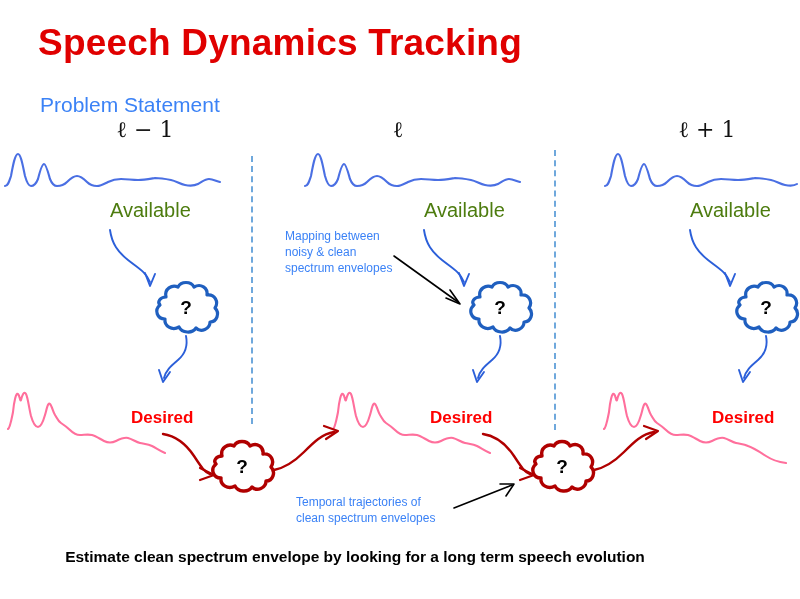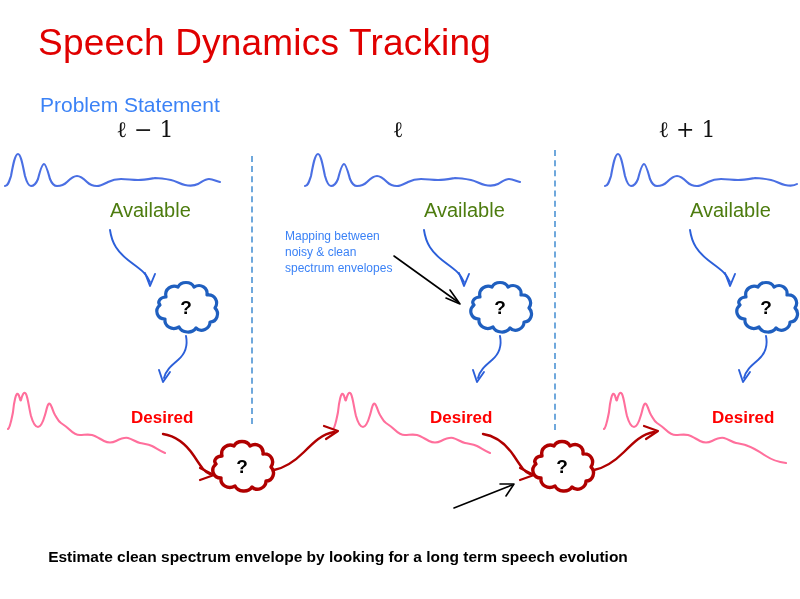--- a/index.html
+++ b/index.html
@@ -17,21 +17,21 @@
     background: #ffffff;
     overflow: hidden;
   }
   .abs { position: absolute; }
 
   
   #slide-title {
     left: 38px;
     top: 22px;
     font-size: 37px;
-    font-weight: 400;
+    font-weight: 700;
     color: #E00000;
     letter-spacing: 0.2px;
     white-space: nowrap;
     font-family: "Liberation Sans", sans-serif;
   }
   #subtitle {
     left: 40px;
     top: 93px;
     font-size: 21px;
     color: #3b82f6;
@@ -74,20 +74,21 @@
 
   
   #caption {
     left: 0px;
     top: 548px;
     width: 676px;
     text-align: center;
     font-size: 15.5px;
     font-weight: bold;
     color: #000000;
+    padding-left: 17px;
   }
 
   
   .divider {
     width: 0px;
     border-left: 2px dashed #6FA8DC;
   }
 
   
   .qmark {
@@ -106,21 +107,21 @@
 <div id="slide">
 
   <div class="abs" id="slide-title">Speech Dynamics Tracking</div>
 
   <div class="abs" id="subtitle">Problem Statement</div>
 
   <div class="abs frame-label" style="left:95px; top:117px; width:100px;">ℓ − 1</div>
 
   <div class="abs frame-label" style="left:348px; top:117px; width:100px;">ℓ</div>
 
-  <div class="abs frame-label" style="left:637px; top:117px; width:100px;">ℓ + 1</div>
+  <div class="abs frame-label" style="left:657px; top:117px; width:100px;">ℓ + 1</div>
 
   <div class="abs divider" style="left:251px; top:156px; height:268px;"></div>
   <div class="abs divider" style="left:554px; top:150px; height:280px;"></div>
 
   <svg class="abs" style="left:0px; top:148px;" width="240" height="48">
     <path d="M5,38 C8,38 9,34 11,28 C13,17 15,6 18,6 C21,6 23,19 25,28
              C27,35 29,38 31,38 C34,38 36,36 38,31 C40,23 42,16 44,16
              C46,16 48,24 50,31 C52,36 54,38 57,38 C61,38 64,37 67,34
              C70,31 73,28 77,28 C81,28 84,31 87,34 C90,37 93,38 97,38
              C101,38 104,36 108,34 C112,32 116,31 121,31 C127,31 132,32 138,32
@@ -292,20 +293,22 @@
                C11,21 14,16 20,16 Z"></path>
     </g>
     <text class="qmark q-red" x="40" y="33" text-anchor="middle">?</text>
   </svg>
 
   <svg class="abs" style="left:592px; top:424px;" width="72" height="52">
     <path d="M2,46 C12,44 22,38 32,28 C42,18 50,10 62,8" fill="none" stroke="#B00000" stroke-width="2.4" stroke-linecap="round"></path>
     <path d="M52,2 L66,7 L54,15" fill="none" stroke="#B00000" stroke-width="2.2" stroke-linecap="round" stroke-linejoin="round"></path>
   </svg>
 
+  <div class="abs annotation" id="annotation-temporal">Temporal trajectories of
+clean spectrum envelopes</div>
 
   <svg class="abs" style="left:452px; top:482px;" width="70" height="30">
     <path d="M2,26 L60,3" fill="none" stroke="#000000" stroke-width="1.6" stroke-linecap="round"></path>
     <path d="M48,2 L62,2 L54,14" fill="none" stroke="#000000" stroke-width="1.6" stroke-linecap="round" stroke-linejoin="round"></path>
   </svg>
 
   <div class="abs" id="caption">Estimate clean spectrum envelope by looking for a long term speech evolution</div>
 
 </div>
 

